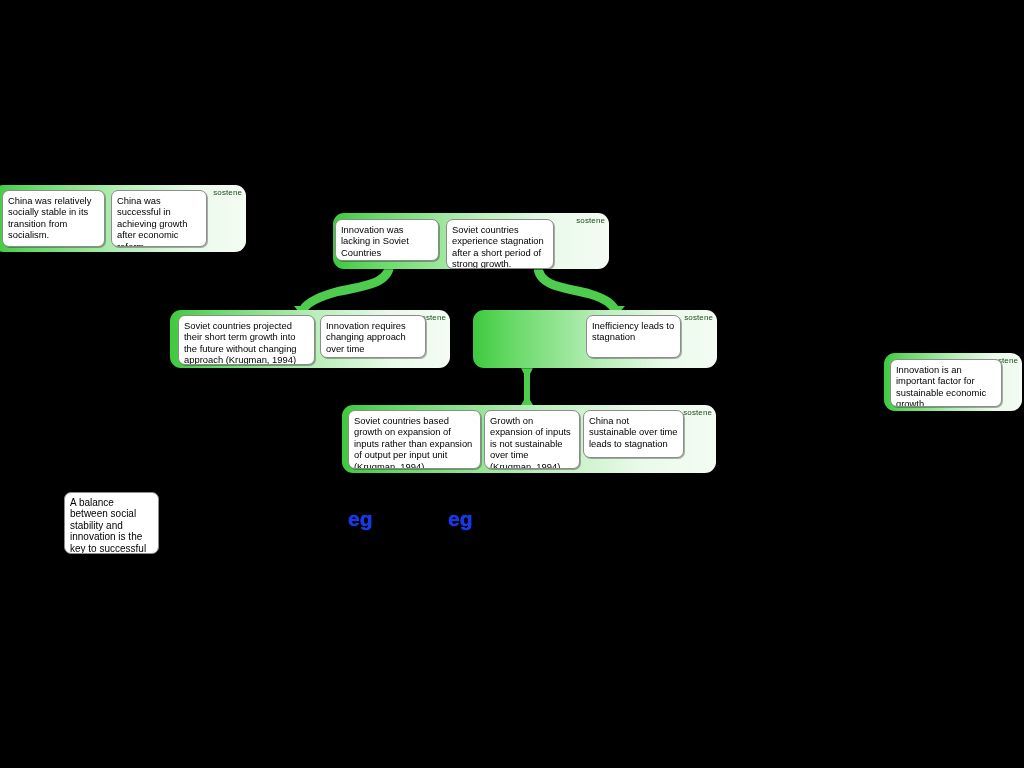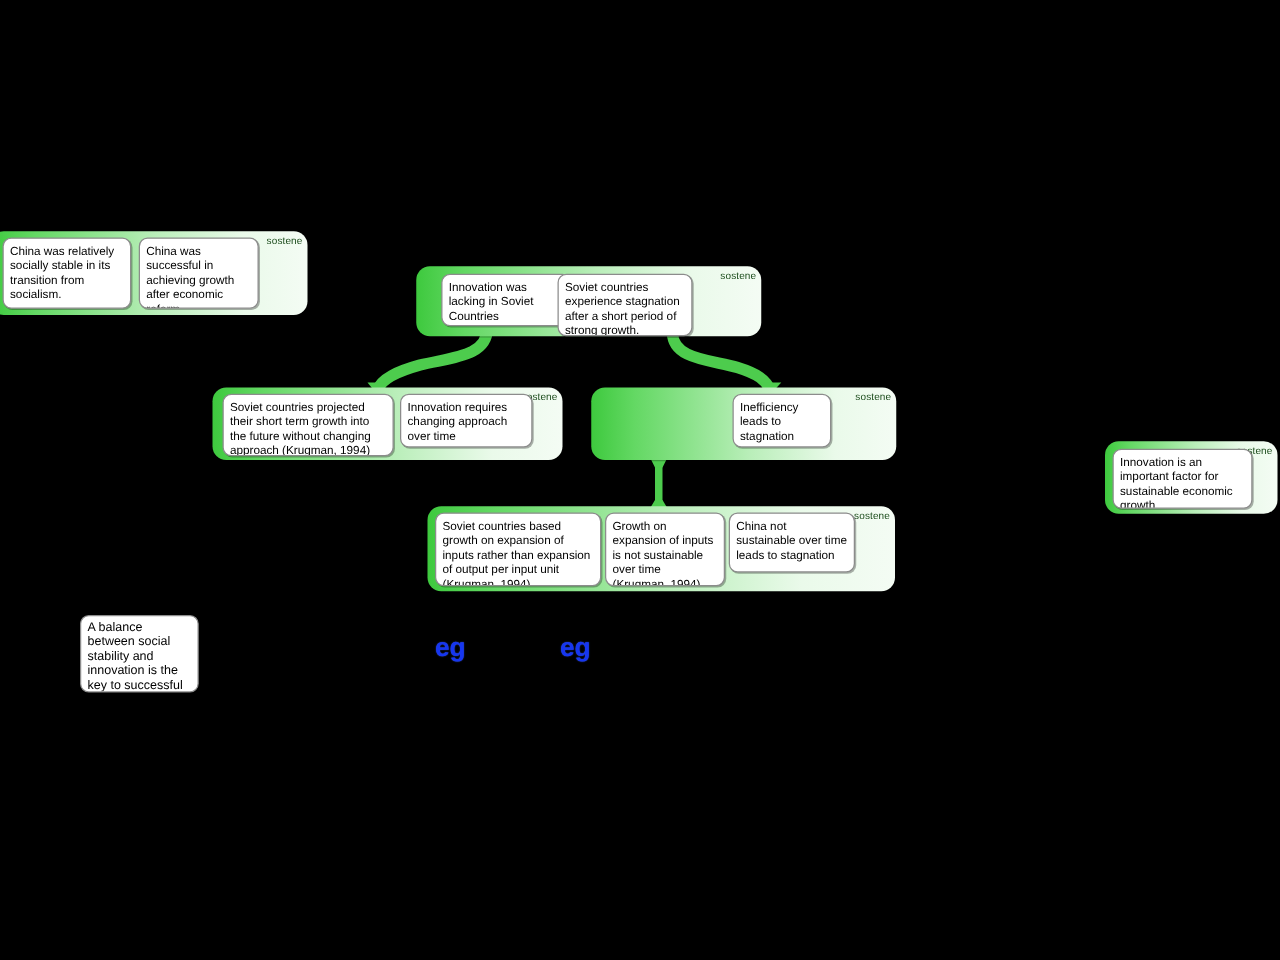--- a/index.html
+++ b/index.html
@@ -113,33 +113,33 @@
   </svg>
 
   <div class="group" style="left:-8px; top:185px; width:254px; height:67px;">
     <span class="group-label">sostene</span>
     <div class="card plain" style="left:10px; top:5px; width:103px; height:57px;">China was relatively socially stable in its transition from socialism.</div>
     <div class="card plain" style="left:119px; top:5px; width:96px; height:57px;">China was successful in achieving growth after economic reform</div>
   </div>
 
   <div class="group" style="left:333px; top:213px; width:276px; height:56px;">
     <span class="group-label">sostene</span>
-    <div class="card plain" style="left:20px; top:6px; width:104px; height:42px;">Innovation was lacking in Soviet Countries</div>
+    <div class="card plain" style="left:2px; top:6px; width:104px; height:42px;">Innovation was lacking in Soviet Countries</div>
     <div class="card plain" style="left:113px; top:6px; width:108px; height:50px;">Soviet countries experience stagnation after a short period of strong growth.</div>
   </div>
 
   <div class="group" style="left:170px; top:310px; width:280px; height:58px;">
     <span class="group-label">sostene</span>
     <div class="card plain" style="left:8px; top:5px; width:137px; height:50px;">Soviet countries projected their short term growth into the future without changing approach (Krugman, 1994)</div>
     <div class="card plain" style="left:150px; top:5px; width:106px; height:43px;">Innovation requires changing approach over time</div>
   </div>
 
   <div class="group" style="left:473px; top:310px; width:244px; height:58px;">
     <span class="group-label">sostene</span>
-    <div class="card plain" style="left:113px; top:5px; width:79px; height:43px;">Inefficiency leads to stagnation</div>
+    <div class="card plain" style="left:113px; top:5px; width:95px; height:43px;">Inefficiency leads to stagnation</div>
   </div>
 
   <div class="group" style="left:342px; top:405px; width:374px; height:68px;">
     <span class="group-label">sostene</span>
     <div class="card plain" style="left:6px; top:5px; width:133px; height:59px;">Soviet countries based growth on expansion of inputs rather than expansion of output per input unit (Krugman, 1994)</div>
     <div class="card plain" style="left:142px; top:5px; width:96px; height:59px;">Growth on expansion of inputs is not sustainable over time (Krugman, 1994)</div>
     <div class="card plain" style="left:241px; top:5px; width:101px; height:48px;">China not sustainable over time leads to stagnation</div>
   </div>
 
   <div class="group" style="left:884px; top:353px; width:138px; height:58px;">

